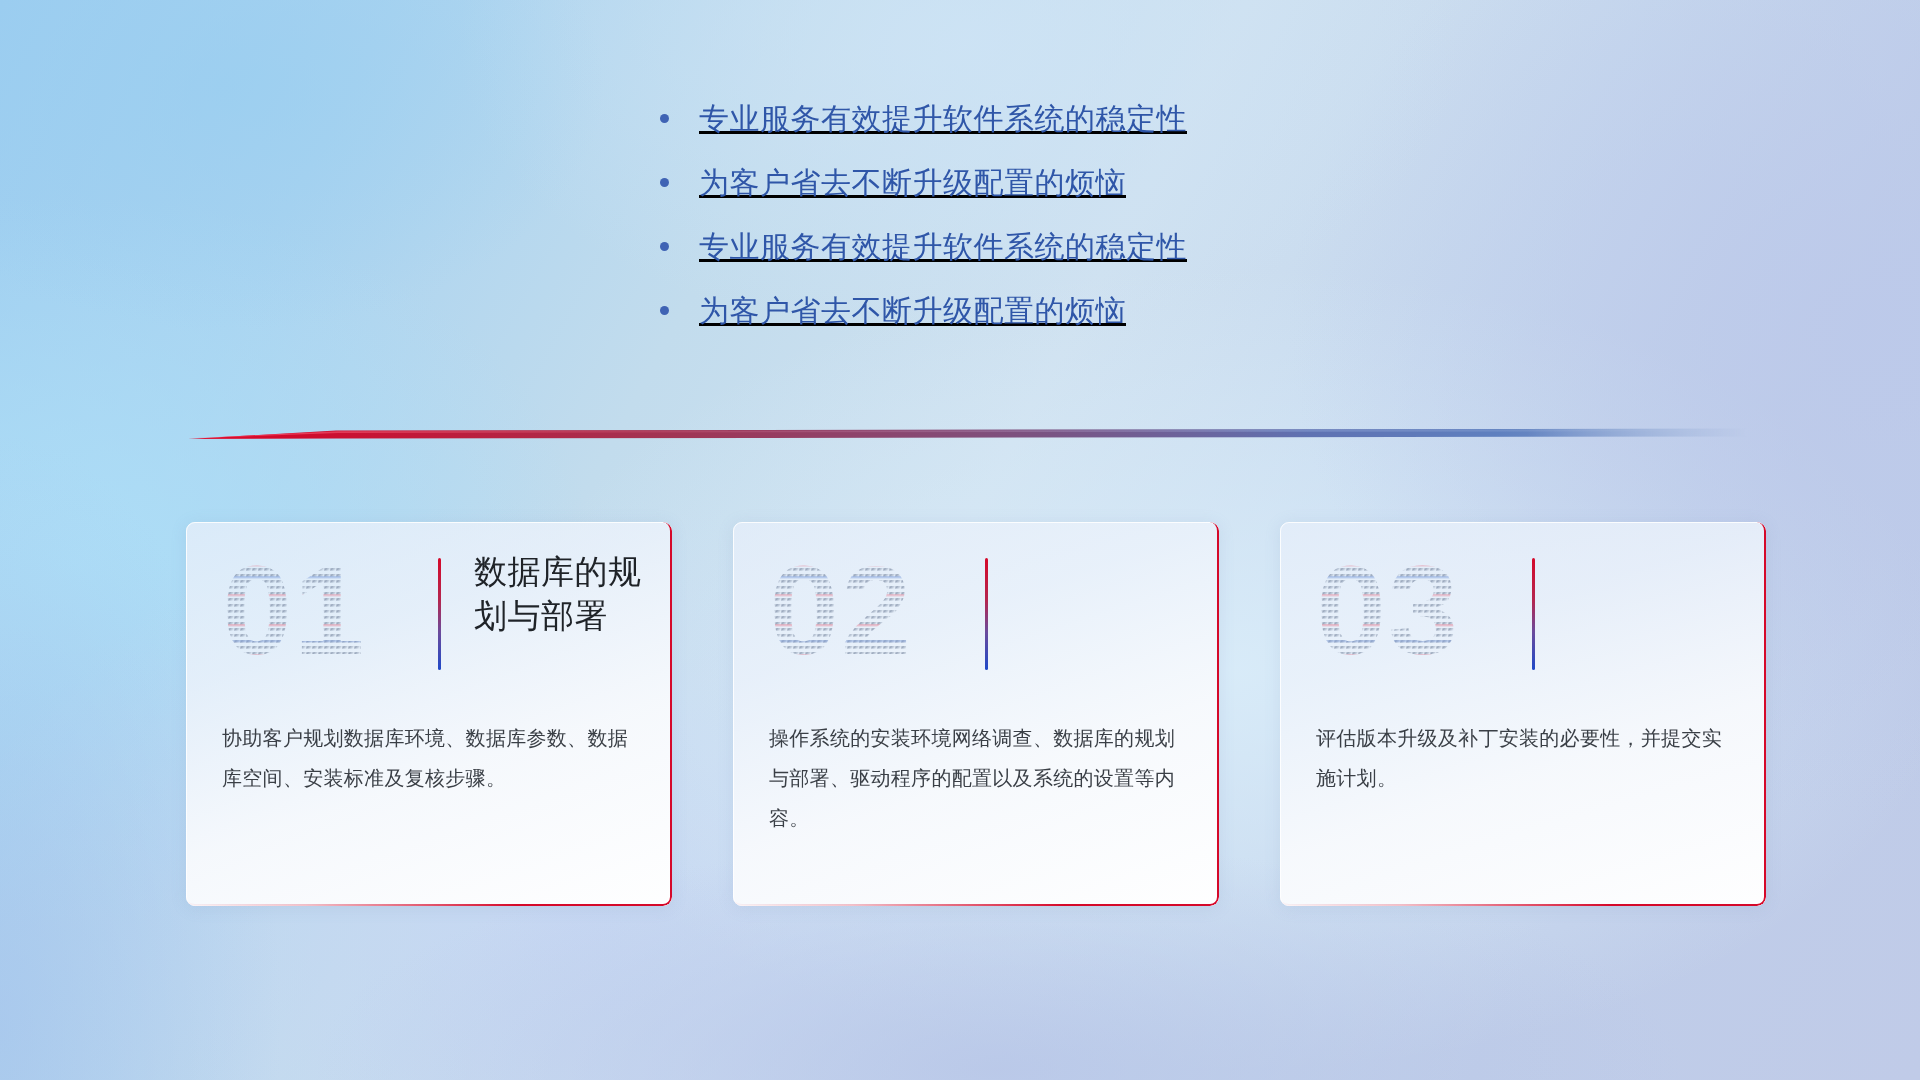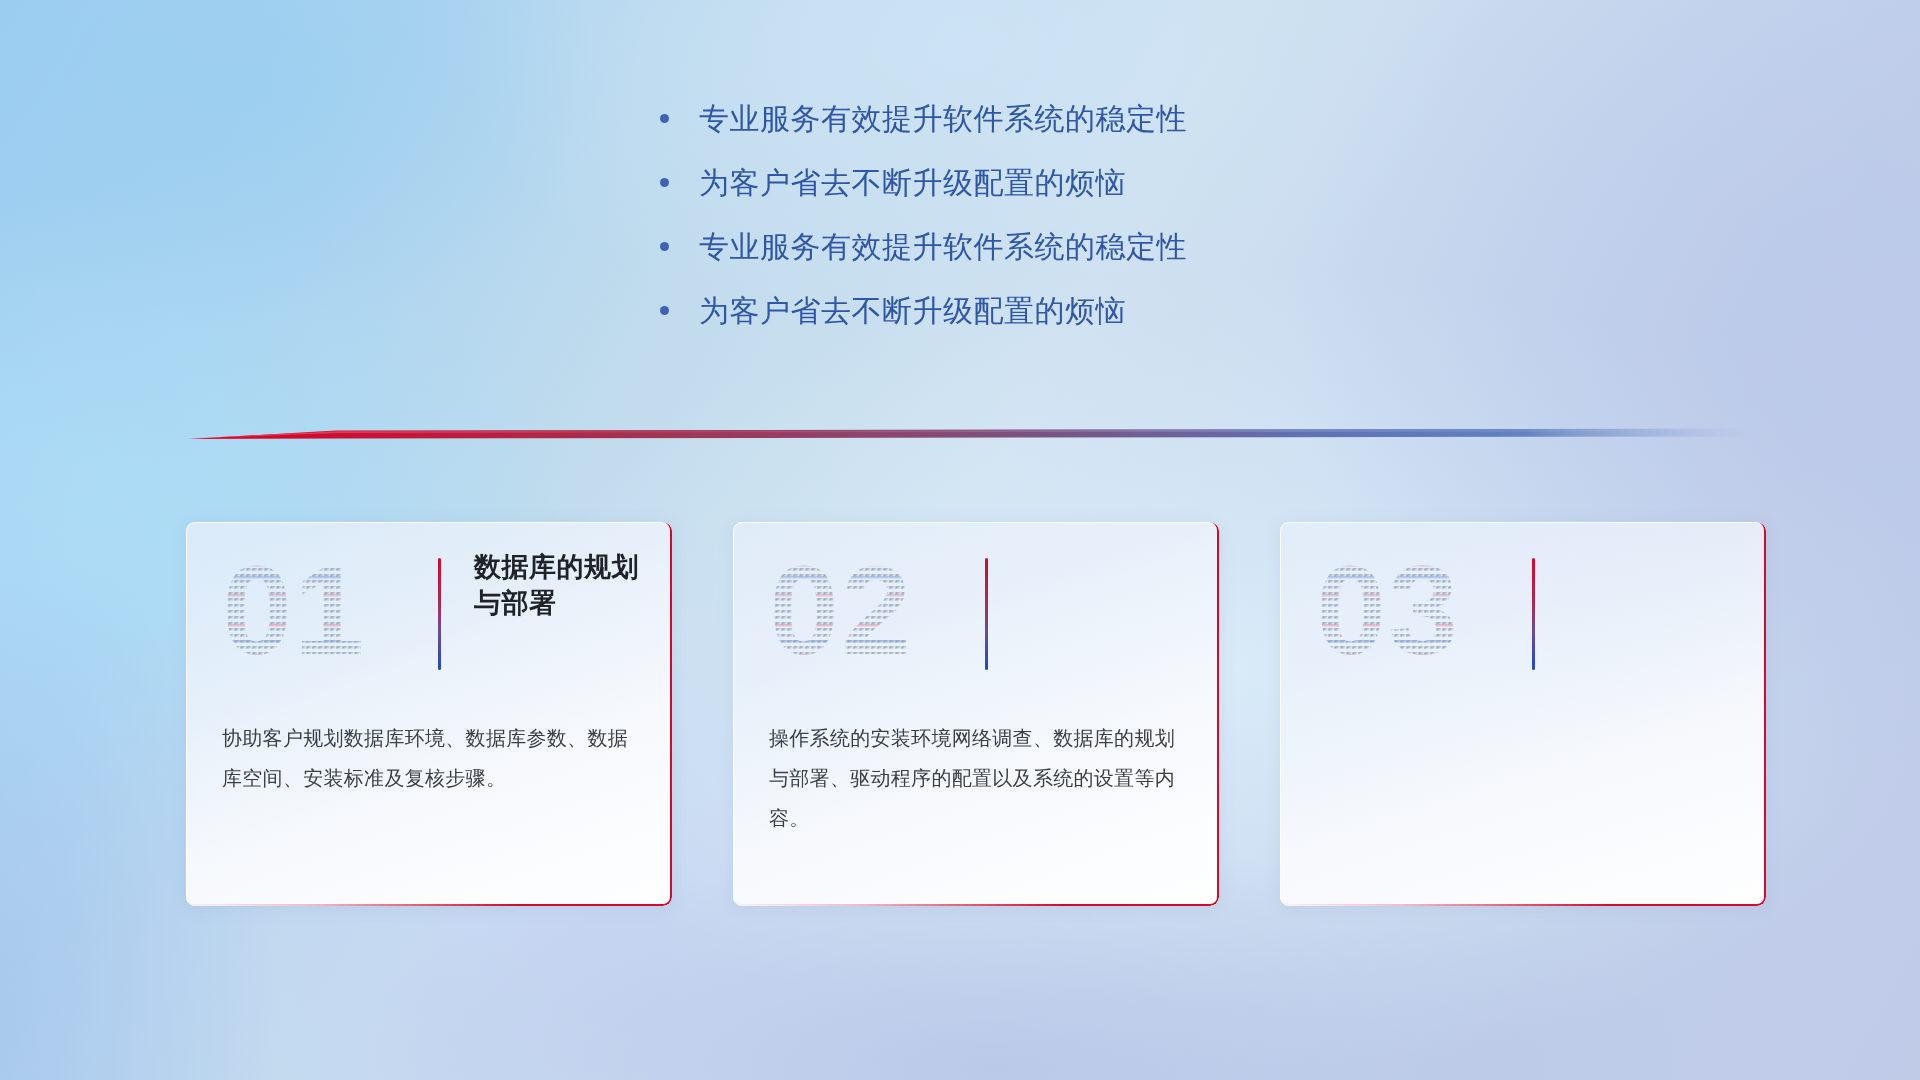--- a/index.html
+++ b/index.html
@@ -22,21 +22,21 @@
   .bg-g2{ background:radial-gradient(ellipse 900px 620px at 30% 86%, rgba(198,214,243,.85) 0%, rgba(198,214,243,0) 70%); }
   .bg-g3{ background:radial-gradient(ellipse 1000px 560px at 64% 62%, rgba(219,238,250,.85) 0%, rgba(219,238,250,0) 72%); }
   .bg-g4{ background:radial-gradient(ellipse 820px 700px at 97% 30%, rgba(188,201,234,.9) 0%, rgba(188,201,234,0) 70%); }
   .bg-g5{ background:radial-gradient(ellipse 700px 420px at 50% 4%, rgba(206,228,246,.8) 0%, rgba(206,228,246,0) 72%); }
   .bg-g6{ background:radial-gradient(ellipse 520px 340px at 12% 8%, rgba(150,205,240,.55) 0%, rgba(150,205,240,0) 72%); }
   .bg-g7{ background:radial-gradient(ellipse 900px 300px at 52% 99%, rgba(183,197,231,.8) 0%, rgba(183,197,231,0) 76%); }
   .bg-g8{ background:radial-gradient(ellipse 380px 800px at 0% 95%, rgba(166,196,236,.7) 0%, rgba(166,196,236,0) 74%); }
 
   
   .bullets{ position:absolute; left:660px; top:104px; }
-  .bullet-row{ display:flex; align-items:baseline; height:64px; }
+  .bullet-row{ display:flex; align-items:baseline; height:64px;text-decoration:underline; }
   .bullet-dot{
     width:9px; height:9px; border-radius:50%;
     background:#3f63b4; margin-right:30px; flex:0 0 auto;
     position:relative; top:-6px;
   }
   .bullet-text{
     font-size:30px; color:#2f56a8; letter-spacing:.5px;
     font-weight:500; white-space:nowrap; line-height:1;
   }
 
@@ -72,21 +72,21 @@
   }
   .num svg{ display:block; }
 
   .v-rule{
     position:absolute; left:252px; top:36px; width:3px; height:112px;
     background:linear-gradient(180deg,#d5092a 0%,#b4264f 38%,#6b4b9c 66%,#1f49c8 100%);
     border-radius:2px;
   }
   .card-title{
     position:absolute; left:288px; top:28px; width:178px;
-    font-size:27px; line-height:1.33; color:#1f2328; font-weight:700;
+    font-size:33px; line-height:1.33; color:#1f2328; font-weight:400;
     letter-spacing:.5px;
   }
   .card-body{
     position:absolute; left:36px; top:196px; width:424px;
     font-size:20px; line-height:2.0; color:#3a3f46; letter-spacing:.3px;
   }
 </style>
 </head>
 <body>
 
@@ -253,16 +253,17 @@
               <rect x="-30" y="44" width="250" height="2.4" fill="#e88ea0" opacity=".45"></rect>
               <rect x="-30" y="74" width="250" height="2.4" fill="#e88ea0" opacity=".50"></rect>
               <rect x="-30" y="104" width="250" height="2.4" fill="#e88ea0" opacity=".45"></rect>
               <rect x="-30" y="26" width="250" height="2.4" fill="#7d9ddc" opacity=".45"></rect>
               <rect x="-30" y="90" width="250" height="2.4" fill="#7d9ddc" opacity=".40"></rect>
             </g>
           </svg>
         </div>
         <div class="v-rule"></div>
       </div>
+      <div class="card-body">评估版本升级及补丁安装的必要性，并提交实施计划。</div>
     </div>
 
   </div>
 </div>
 
 </body></html>

